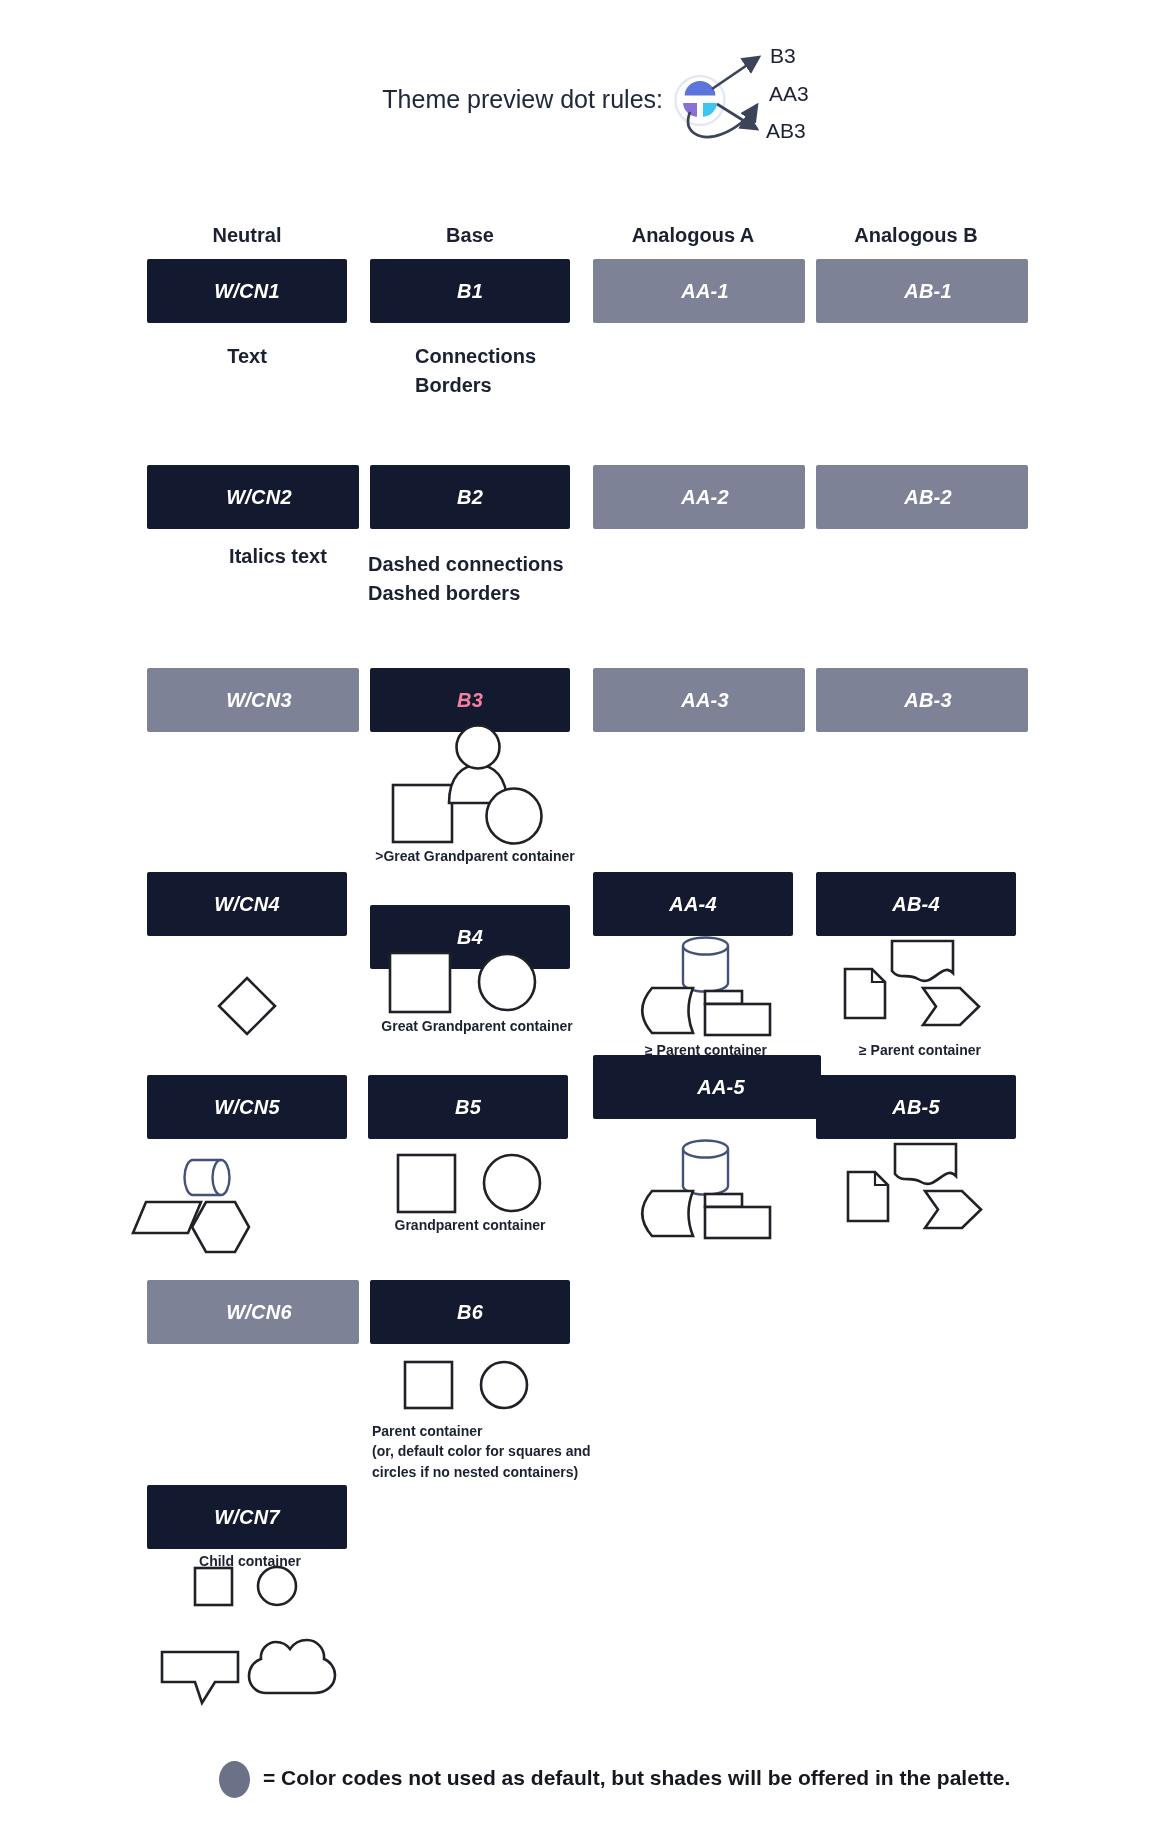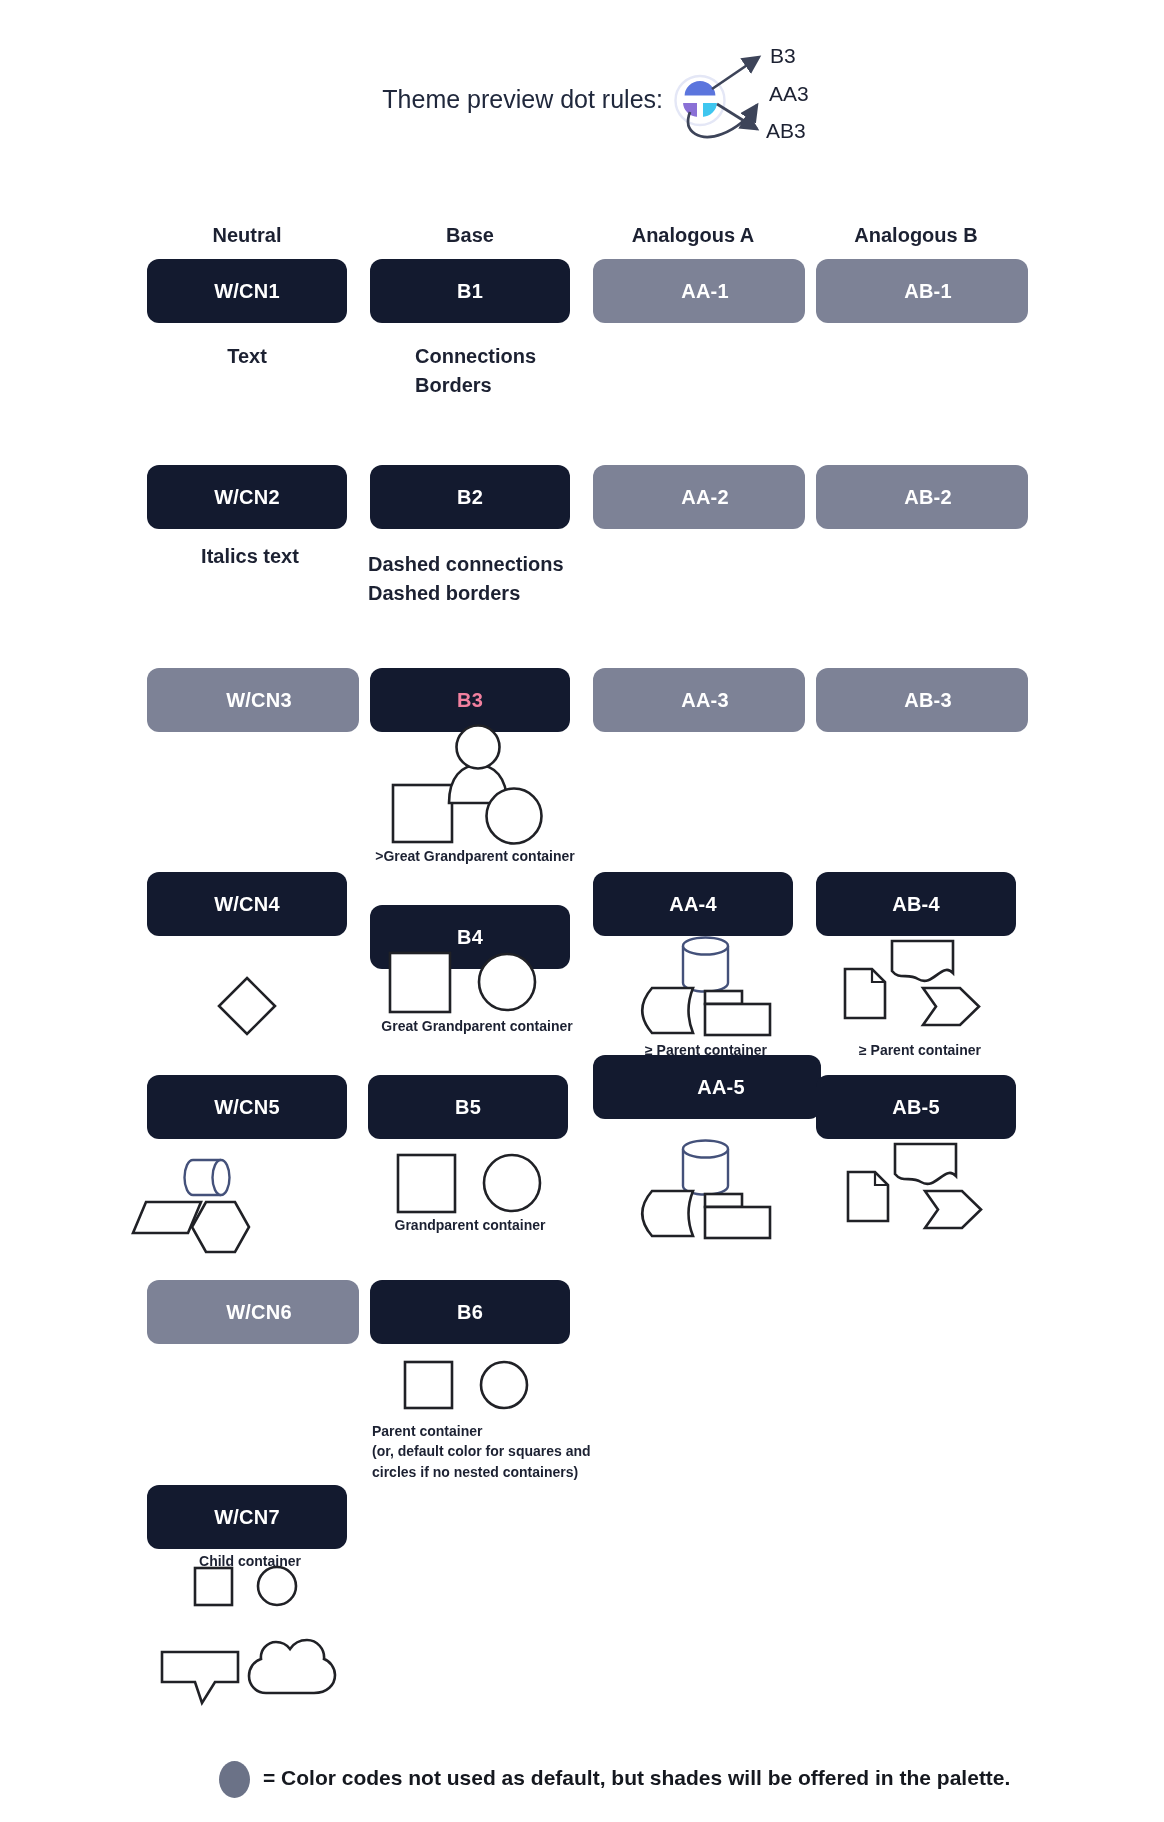--- a/index.html
+++ b/index.html
@@ -7,23 +7,23 @@
        font-family:"Liberation Sans","DejaVu Sans",sans-serif;color:#1c2132;}
   .canvas{position:absolute;inset:0;}
   .title{position:absolute;left:300px;top:85px;width:363px;text-align:right;
          font-size:25px;font-weight:400;color:#20283c;}
   .dot-label{position:absolute;font-size:21px;font-weight:400;color:#1c2132;}
   #lbl-b3{left:770px;top:44px;}
   #lbl-aa3{left:769px;top:82px;}
   #lbl-ab3{left:766px;top:119px;}
   .col-header{position:absolute;width:200px;text-align:center;
               font-weight:700;font-size:20px;color:#1c2132;}
-  .pill{position:absolute;width:200px;height:64px;border-radius:12px;
+  .pill{position:absolute;width:200px;height:64px;border-radius:2px;
         display:flex;align-items:center;justify-content:center;
-        color:#ffffff;font-weight:700;font-size:20px;letter-spacing:.2px;}
+        color:#ffffff;font-weight:700;font-size:20px;letter-spacing:.2px;font-style:italic;}
   .pill.dark{background:#131a2f;}
   .pill.gray{background:#7d8296;padding-left:12px;}
   .caption{position:absolute;font-weight:700;color:#1c2132;white-space:pre-line;line-height:1.45;}
   .caption.center{text-align:center;}
   svg{position:absolute;overflow:visible;}
   .shape{stroke:#202126;stroke-width:2.6;fill:#ffffff;}
   .shape.navy{stroke:#44517a;stroke-width:2.4;}
   .shape.thin{fill:none;stroke-width:2.2;}
   .legend-text{position:absolute;left:263px;top:1766px;font-size:21px;
                font-weight:700;color:#15181f;}
@@ -60,21 +60,21 @@
       <div class="col-header" style="left: 147px; top: 224px;">Neutral</div>
       <div class="col-header" style="left: 370px; top: 224px;">Base</div>
       <div class="col-header" style="left: 593px; top: 224px;">Analogous A</div>
       <div class="col-header" style="left: 816px; top: 224px;">Analogous B</div>
     </div>
   <div id="pill-layer">
       <div class="pill dark" style="left: 147px; top: 259px;">W/CN1</div>
       <div class="pill dark" style="left: 370px; top: 259px;">B1</div>
       <div class="pill gray" style="left: 593px; top: 259px;">AA-1</div>
       <div class="pill gray" style="left: 816px; top: 259px; text-align: center;">AB-1</div>
-      <div class="pill dark" style="left: 147px; top: 465px;">W/CN2</div>
+      <div class="pill dark" style="left: 147px; top: 465px; padding-left: 12px;">W/CN2</div>
       <div class="pill dark" style="left: 370px; top: 465px;">B2</div>
       <div class="pill gray" style="left: 593px; top: 465px;">AA-2</div>
       <div class="pill gray" style="left: 816px; top: 465px;">AB-2</div>
       <div class="pill gray" style="left: 147px; top: 668px;">W/CN3</div>
       <div class="pill dark" style="left: 370px; top: 668px; color: rgb(242, 128, 159);">B3</div>
       <div class="pill gray" style="left: 593px; top: 668px;">AA-3</div>
       <div class="pill gray" style="left: 816px; top: 668px;">AB-3</div>
       <div class="pill dark" style="left: 147px; top: 872px;">W/CN4</div>
       <div class="pill dark" style="left: 370px; top: 905px;">B4</div>
       <div class="pill dark" style="left: 593px; top: 872px;">AA-4</div>
@@ -84,21 +84,21 @@
       <div class="pill dark" style="left: 593px; top: 1055px; padding-left: 28px;">AA-5</div>
       <div class="pill dark" style="left: 816px; top: 1075px;">AB-5</div>
       <div class="pill gray" style="left: 147px; top: 1280px;">W/CN6</div>
       <div class="pill dark" style="left: 370px; top: 1280px;">B6</div>
       <div class="pill dark" style="left: 147px; top: 1485px;">W/CN7</div>
     </div>
   <div id="caption-layer">
       <div class="caption center" style="font-size: 20px; top: 342px; left: -3px; width: 500px;">Text</div>
       <div class="caption left" style="font-size: 20px; top: 342px; left: 415px;">Connections
 Borders</div>
-      <div class="caption center" style="font-size: 20px; top: 542px; left: 0px; width: 500px;">Italics text</div>
+      <div class="caption center" style="font-size: 20px; top: 542px; left: 0px; width: 500px; padding-left: 28px;">Italics text</div>
       <div class="caption left" style="font-size: 20px; top: 550px; left: 368px;">Dashed connections
 Dashed borders</div>
       <div class="caption center" style="font-size: 14px; top: 846px; left: 225px; width: 500px;">&gt;Great Grandparent container</div>
       <div class="caption center" style="font-size: 14px; top: 1016px; left: 227px; width: 500px;">Great Grandparent container</div>
       <div class="caption center" style="font-size: 14px; top: 1040px; left: 456px; width: 500px;">≥  Parent container</div>
       <div class="caption center" style="font-size: 14px; top: 1040px; left: 670px; width: 500px;">≥ Parent container</div>
       <div class="caption center" style="font-size: 14px; top: 1215px; left: 220px; width: 500px;">Grandparent container</div>
       <div class="caption left" style="font-size: 14px; top: 1421px; left: 372px;">Parent container
 (or, default color for squares and
 circles if no nested containers)</div>

